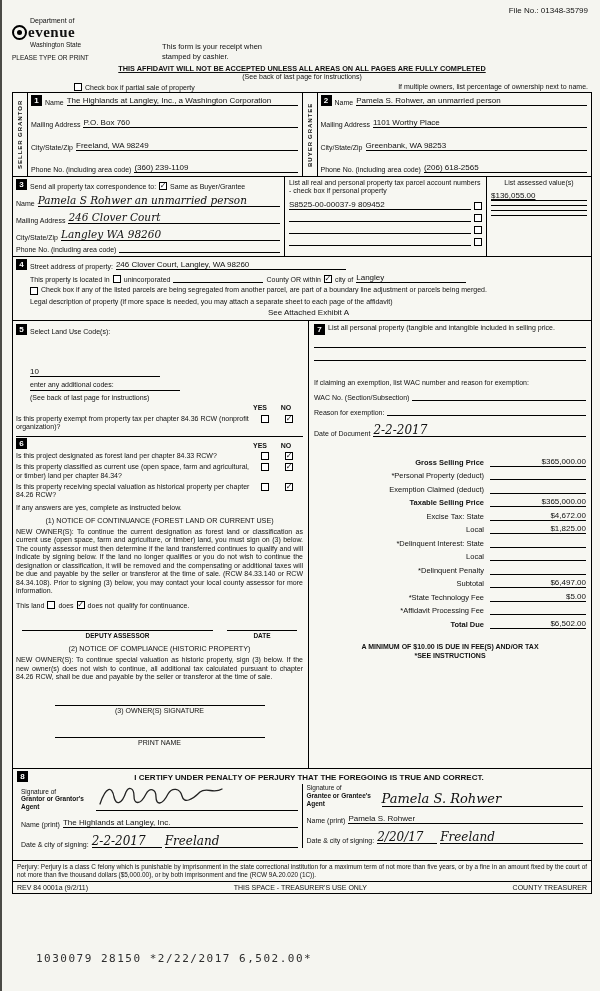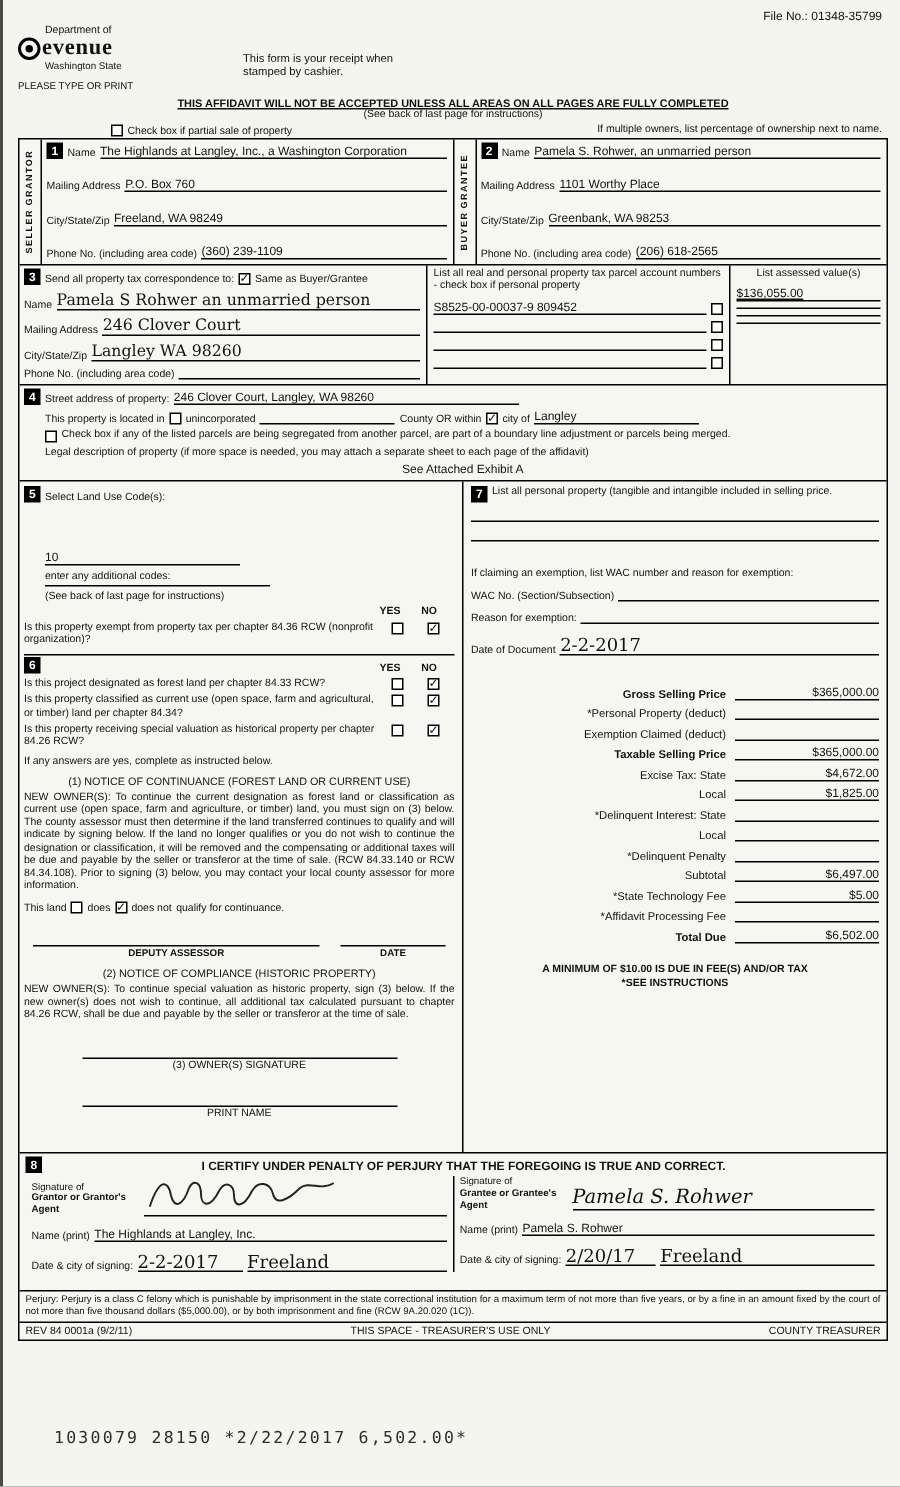--- a/index.html
+++ b/index.html
@@ -6,21 +6,21 @@
   html,body { background:#8f8f8b; }
   .page {
     width:600px; height:991px; margin:0 auto; position:relative;
     background:#f5f5f0; color:#111;
     font-family:"Liberation Sans", sans-serif;
     padding:6px 8px 0 10px; overflow:hidden;
     border-left:2px solid #4a4a46;
   } .fs7 { font-size:7px; } .fs8 { font-size:8px; }
   .b { font-weight:bold; } .ctr { text-align:center; }
   .file-no { text-align:right; font-size:8px; padding-right:4px; }
-  .header-row { display:flex; align-items:center; margin-top:2px; }
+  .header-row { display:flex; align-items:flex-end; margin-top:2px; }
   .logo-col { width:150px; }
   .logo-top { font-size:7px; margin-left:18px; }
   .logo-main { display:flex; align-items:center; }
   .logo-circle { width:15px; height:15px; border:2px solid #000; border-radius:50%; display:inline-flex; align-items:center; justify-content:center; margin-right:1px; flex:none; }
   .logo-dot { width:5px; height:5px; background:#000; border-radius:50%; }
   .logo-name { font-size:15px; font-weight:bold; font-family:"Liberation Serif", serif; letter-spacing:.5px; }
   .logo-sub { font-size:6.5px; margin-left:18px; }
   .type-print { font-size:6.5px; margin-top:6px; }
   .title-col { flex:1; text-align:center; padding-top:6px; }
   .title { font-family:"Liberation Serif", serif; font-size:13px; font-weight:bold; letter-spacing:.3px; }
@@ -32,21 +32,21 @@
   .pre-left { margin-left:62px; display:flex; align-items:center; gap:3px; }
   .pre-right { margin-left:auto; margin-right:4px; }
   .formbox { border:1.5px solid #000; background:#f7f7f2; }
   .cb { display:inline-flex; align-items:center; justify-content:center; width:8px; height:8px; border:1px solid #000; font-size:8px; line-height:1; background:#fff; flex:none; vertical-align:middle; }
   .numbox { background:#000; color:#fff; width:11px; height:11px; font-size:8px; font-weight:bold; display:inline-flex; align-items:center; justify-content:center; flex:none; }
   .row { display:flex; align-items:flex-end; gap:3px; }
   .flabel { font-size:7px; white-space:nowrap; }
   .val { font-size:8px; }
   .ul { border-bottom:1px solid #000; }
   .grow { flex:1; min-width:0; }
-  .hand { font-family:"DejaVu Serif", serif; font-size:10.5px; line-height:1; }
+  .hand { font-family:"DejaVu Serif", serif; font-style:italic; font-size:10.5px; line-height:1; }
   .parties { display:flex; border-bottom:1px solid #000; min-height:84px; }
   .party { flex:1; display:flex; }
   .party.seller { border-right:1px solid #000; }
   .side { writing-mode:vertical-rl; transform:rotate(180deg); font-size:6px; letter-spacing:1px; display:flex; gap:2px; align-items:center; justify-content:center; border-left:1px solid #000; padding:1px; width:15px; flex:none; font-weight:bold; }
   .party-fields { flex:1; padding:2px 4px 3px 3px; display:flex; flex-direction:column; justify-content:space-between; }
   .s3 { display:flex; border-bottom:1px solid #000; min-height:80px; }
   .s3-left { width:272px; border-right:1px solid #000; padding:2px 4px 3px 3px; display:flex; flex-direction:column; justify-content:space-between; }
   .s3-mid { flex:1; border-right:1px solid #000; padding:2px 4px; font-size:7px; }
   .s3-right { width:104px; padding:2px 4px; font-size:7px; }
   .prow { display:flex; align-items:flex-end; gap:3px; margin-top:4px; }

